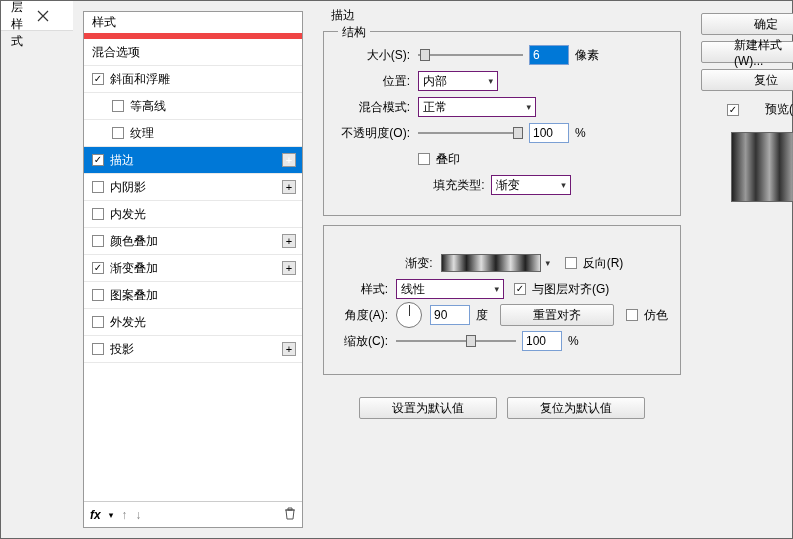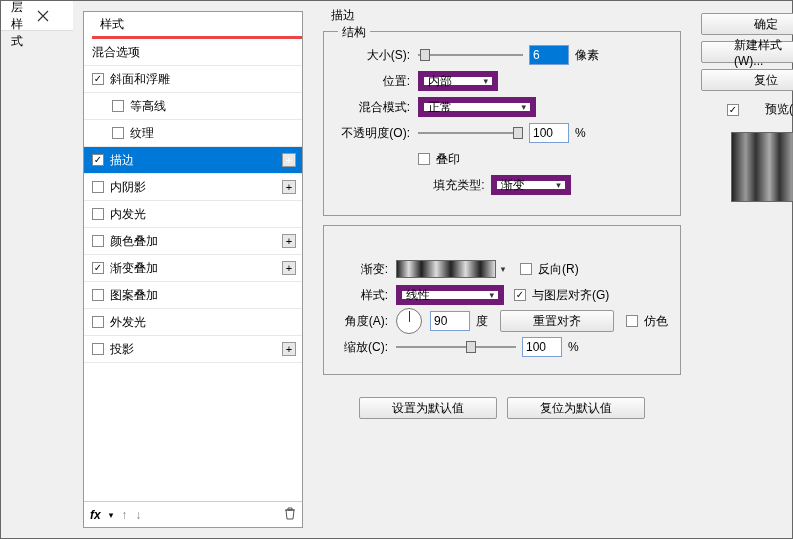--- a/index.html
+++ b/index.html
@@ -6,21 +6,21 @@
 body { background: #f0f0f0; width: 793px; height: 539px; overflow: hidden; }
 .window { width: 793px; height: 539px; border: 1px solid #666; background: #f0f0f0; display: flex; flex-direction: row; }
 .titlebar { height: 30px; background: #fff; display: flex; align-items: center; padding: 0 10px; border-bottom: 1px solid #ddd; }
 .titlebar-title { flex: 1; }
 .close-btn { width: 40px; height: 30px; display: flex; align-items: center; justify-content: center; cursor: pointer; }
 .close-btn svg { width: 12px; height: 12px; }
 .content { flex: 1; display: flex; padding: 10px; gap: 10px; }
 .left-panel { width: 220px; display: flex; flex-direction: column; border: 1px solid #999; background: #fff; }
 .style-list { flex: 1; overflow: auto; }
 .style-row { height: 27px; display: flex; align-items: center; padding: 0 8px; border-bottom: 1px solid #e8e8e8; position: relative; }
-.style-row.header { border-bottom: 3px solid #ef4444; margin-left: 8px; }
+.style-row.header { border-bottom: 6px solid #ef4444; }
 .style-row.selected { background: #0078d7; color: #fff; }
 .style-row.sub { padding-left: 28px; }
 .cb { width: 12px; height: 12px; border: 1px solid #888; background: #fff; display: inline-flex; align-items: center; justify-content: center; margin-right: 6px; }
 .cb.checked::after { content: "✓"; color: #000; font-size: 10px; line-height: 1; }
 .style-row.selected .cb.checked::after { color: #000; }
 .plus-btn { position: absolute; right: 6px; width: 14px; height: 14px; background: #e8e8e8; border: 1px solid #999; display: flex; align-items: center; justify-content: center; font-size: 11px; line-height: 1; cursor: pointer; }
 .left-footer { height: 26px; border-top: 1px solid #ccc; display: flex; align-items: center; padding: 0 6px; gap: 8px; }
 .fx-label { font-style: italic; font-weight: bold; }
 .arrow-icon { color: #888; }
 .trash-icon { margin-left: auto; color: #666; }
@@ -33,21 +33,21 @@
 .fs-fill { left: 10px; top: 214px; width: 358px; height: 150px; }
 .row { display: flex; align-items: center; height: 26px; margin-bottom: 0px; }
 .lbl { width: 82px; text-align: right; padding-right: 8px; }
 .lbl2 { width: 60px; text-align: right; padding-right: 8px; }
 .slider { position: relative; width: 105px; height: 16px; }
 .slider-track { position: absolute; left: 0; right: 0; top: 7px; height: 2px; background: #999; }
 .slider-thumb { position: absolute; top: 2px; width: 10px; height: 12px; background: #ddd; border: 1px solid #666; }
 .num-input { width: 40px; height: 20px; border: 1px solid #7a9fd4; padding: 0 3px; background: #fff; margin-left: 6px; }
 .num-input.sel { background: #0078d7; color: #fff; }
 .unit { margin-left: 6px; }
-.select { height: 20px; border: 6px solid #701a75; background: #fff; display: flex; align-items: center; padding: 0 4px; position: relative; min-width: 80px; }
+.select { height: 20px; border: 1px solid #701a75; background: #fff; display: flex; align-items: center; padding: 0 4px; position: relative; min-width: 80px; }
 .select-arrow { position: absolute; right: 4px; font-size: 9px; color: #333; }
 .btn { height: 22px; border: 1px solid #999; background: linear-gradient(#fdfdfd,#e6e6e6); padding: 0 32px; cursor: pointer; border-radius: 2px; display: inline-flex; align-items: center; justify-content: center; }
 .btn-row { display: flex; gap: 10px; justify-content: center; margin-top: 14px; }
 .gradient-preview { width: 100px; height: 18px; border: 1px solid #666; background: linear-gradient(90deg,#222 0%,#ddd 12%,#222 25%,#ddd 40%,#222 55%,#ddd 70%,#222 85%,#ddd 100%); display: inline-block; position: relative; }
 .grad-arrow { display:inline-block; width: 14px; font-size:9px; color:#333; text-align:center; }
 .angle-dial { width: 26px; height: 26px; border: 1px solid #777; border-radius: 50%; background: #fff; position: relative; display: inline-block; }
 .angle-dial::after { content:""; position:absolute; left:50%; top:2px; width:1px; height:11px; background:#333; transform-origin: bottom center; }
 .right-panel { width: 130px; display: flex; flex-direction: column; gap: 6px; padding-top: 2px; }
 .right-panel .btn { width: 100%; }
 .preview-row { display:flex; align-items:center; justify-content:center; gap:20px; margin-top:4px; }
@@ -194,21 +194,21 @@
           <div class="fill-type-row">
             <span>填充类型:</span>
             <div class="select" style="width:70px;">
               <span>渐变</span>
               <span class="select-arrow">▾</span>
             </div>
           </div>
         </div>
 
         <div class="fieldset fs-fill" style="border-top:1px solid #999;">
-          <div class="row" style="margin-top:20px;">
+          <div class="row" style="margin-top:14px;justify-content:center;">
             <span class="lbl2">渐变:</span>
             <span class="gradient-preview"></span>
             <span class="grad-arrow">▾</span>
             <span style="width:10px;"></span>
             <span class="cb"></span>
             <span>反向(R)</span>
           </div>
 
           <div class="row">
             <span class="lbl2">样式:</span>

